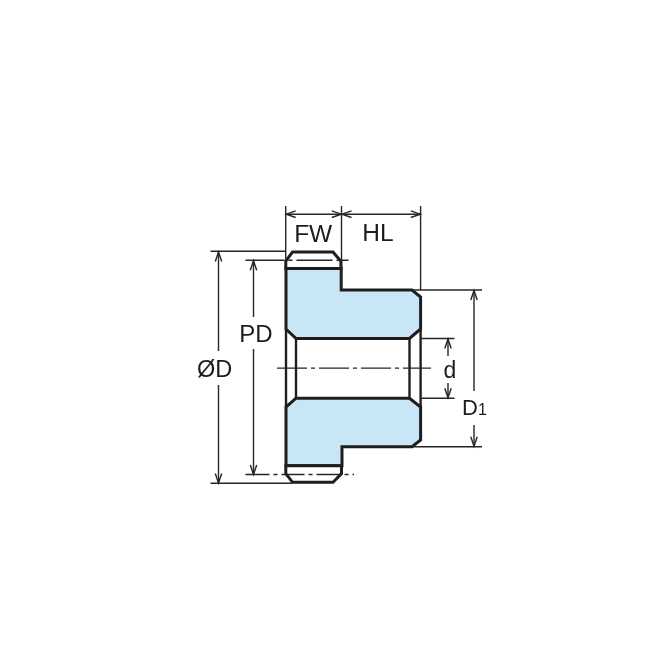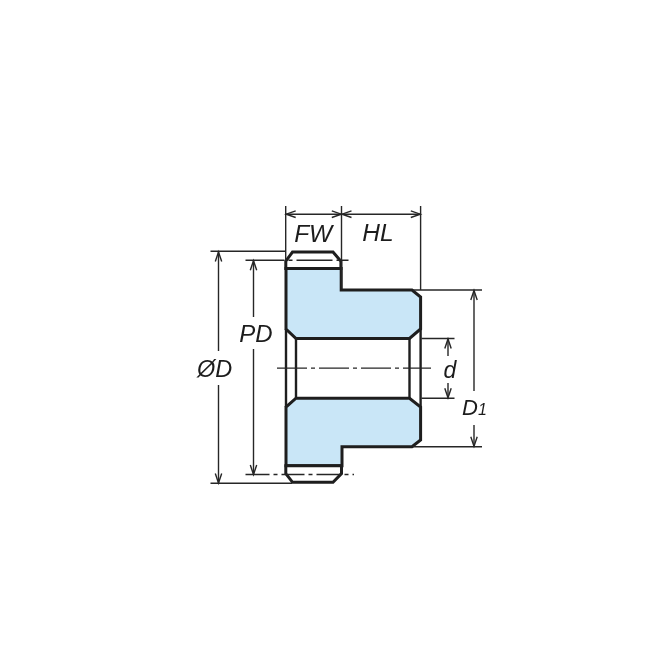--- a/index.html
+++ b/index.html
@@ -1,16 +1,16 @@
 <!DOCTYPE html>
 <html><head>
 <meta charset="utf-8">
 <style>
   html,body{margin:0;padding:0;background:#ffffff;}
-  .wrap{width:670px;height:670px;position:relative;background:#ef4444;font-style:italic;}
+  .wrap{width:670px;height:670px;position:relative;background:#ef4444;}
   svg{position:absolute;left:0;top:0;}
   text{font-family:"Liberation Sans", sans-serif;fill:#1c1c1c;}
 </style>
 </head>
 <body>
 <div class="wrap">
 <svg width="670" height="670" viewBox="0 0 670 670">
 
   <rect x="0" y="0" width="670" height="670" fill="#ffffff"></rect>
 

